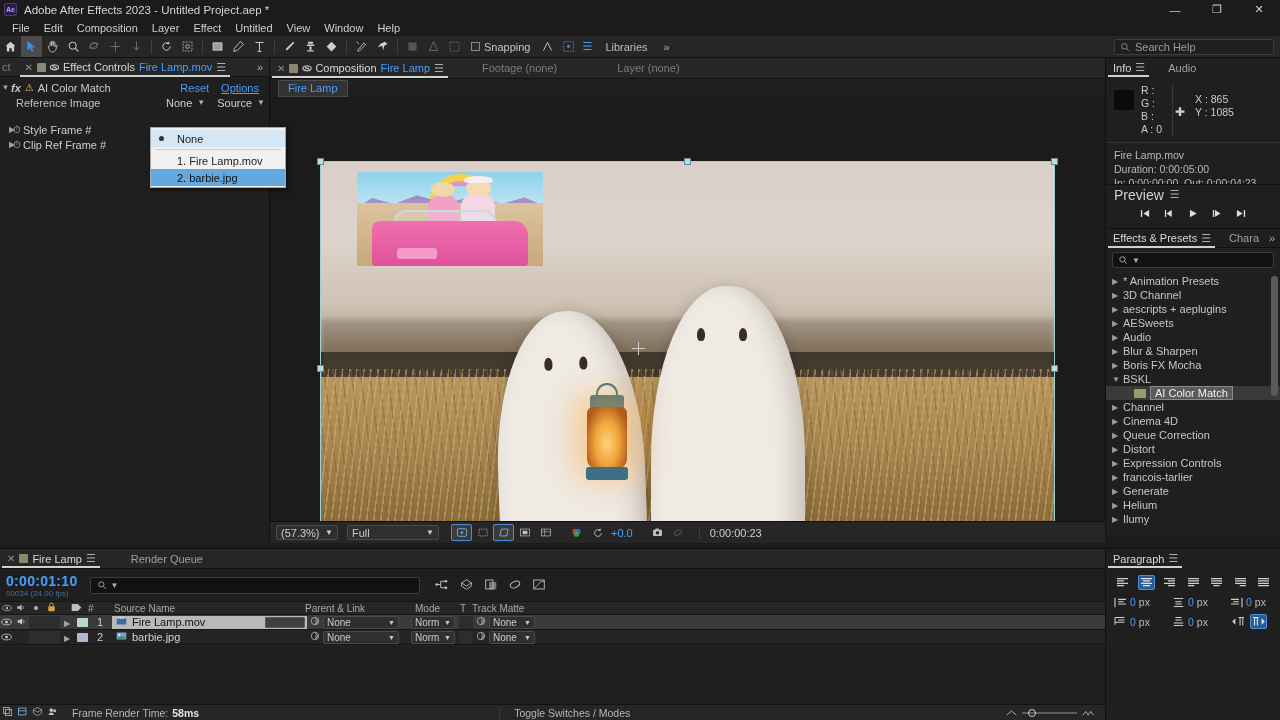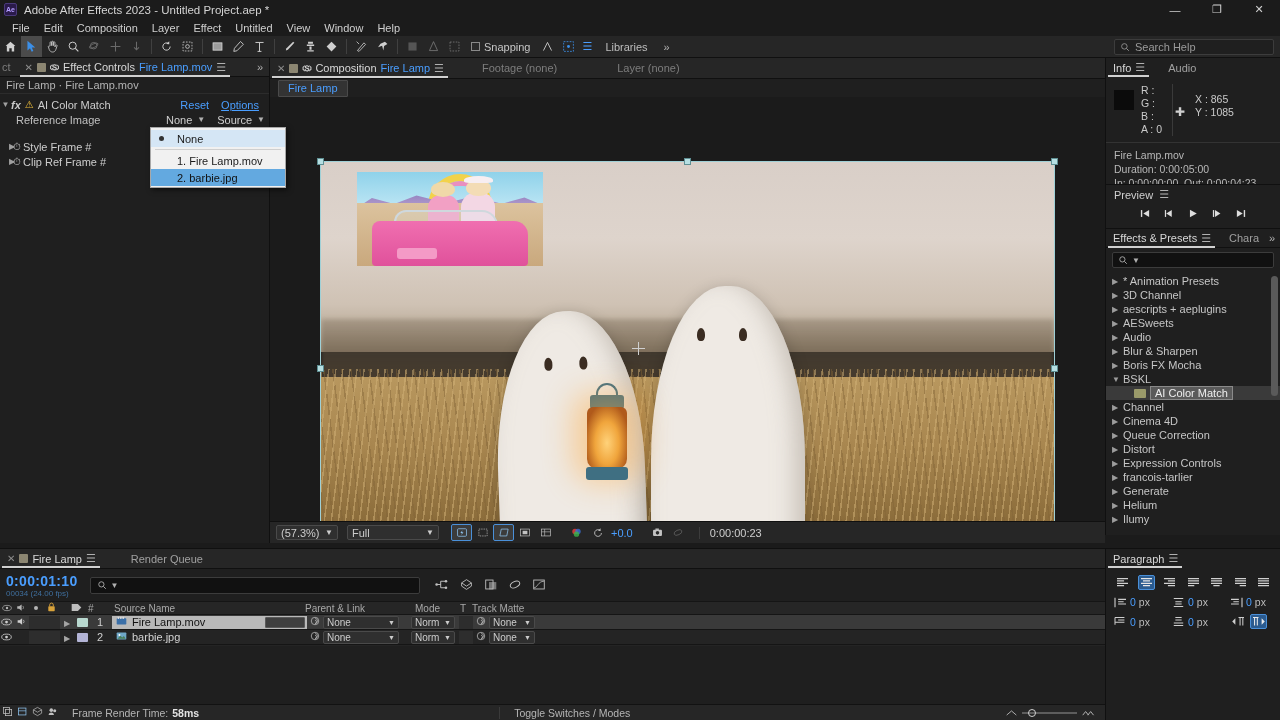--- a/index.html
+++ b/index.html
@@ -407,21 +407,20 @@
       <div class="ptab act">
         <span class="x">✕</span>
         <span style="width:9px;height:9px;background:#8c8672;border-radius:1px;display:inline-block"></span>
         <span style="color:#cfcfcf;font-weight:bold;font-size:10px">🄪</span>
         <span>Effect Controls</span>
         <span class="blue">Fire Lamp.mov</span>
         <span class="hmenu">☰</span>
       </div>
       <div style="margin-left:auto;padding-right:6px" class="chev">»</div>
     </div>
-    <div class="ec-sub">Fire Lamp · Fire Lamp.mov</div>
 
     <div class="ec-body">
       <div class="ec-row">
         <span class="tri">▼</span>
         <span class="fxlabel">fx</span>
         <span class="warn">⚠</span>
         <span>AI Color Match</span>
         <span class="reset">Reset</span>
         <span class="opts">Options</span>
       </div>
@@ -639,21 +638,21 @@
     </div>
     <div class="info-meta">
       <div>Fire Lamp.mov</div>
       <div>Duration: 0:00:05:00</div>
       <div>In: 0:00:00:00, Out: 0:00:04:23</div>
     </div>
   </div>
 
   <div class="panel" id="preview-panel">
     <div class="prev-tabrow">
-      <span style="color:#d0d0d0;font-size:11px">Preview</span>
+      <span style="color:#d0d0d0;font-size:14px">Preview</span>
       <span class="hmenu">☰</span>
     </div>
     <div class="prev-btns">
       <span>
         <svg width="12" height="11" viewBox="0 0 16 16">
             <rect x="2" y="3" width="2" height="10" fill="#ddd"></rect>
             <path d="M14 3 L14 13 L5.5 8 Z" fill="#ddd"></path>
           </svg>
       </span>
       <span>

